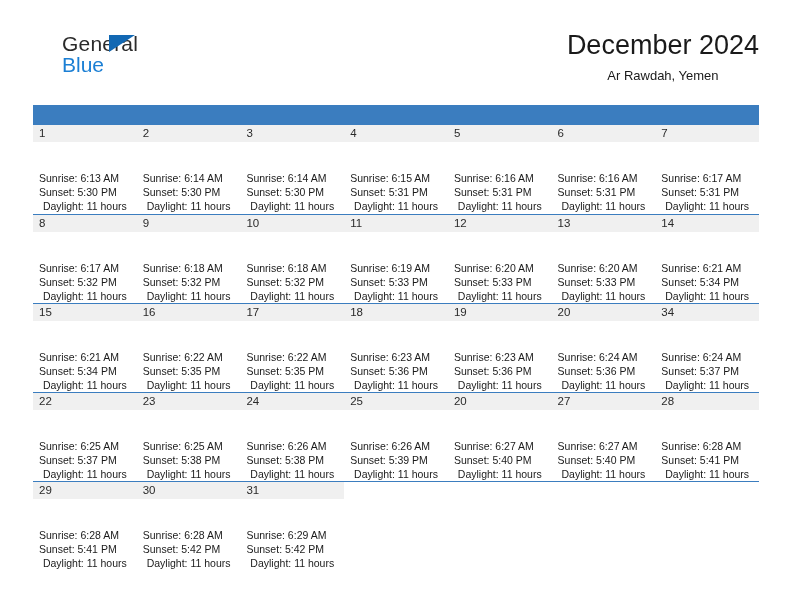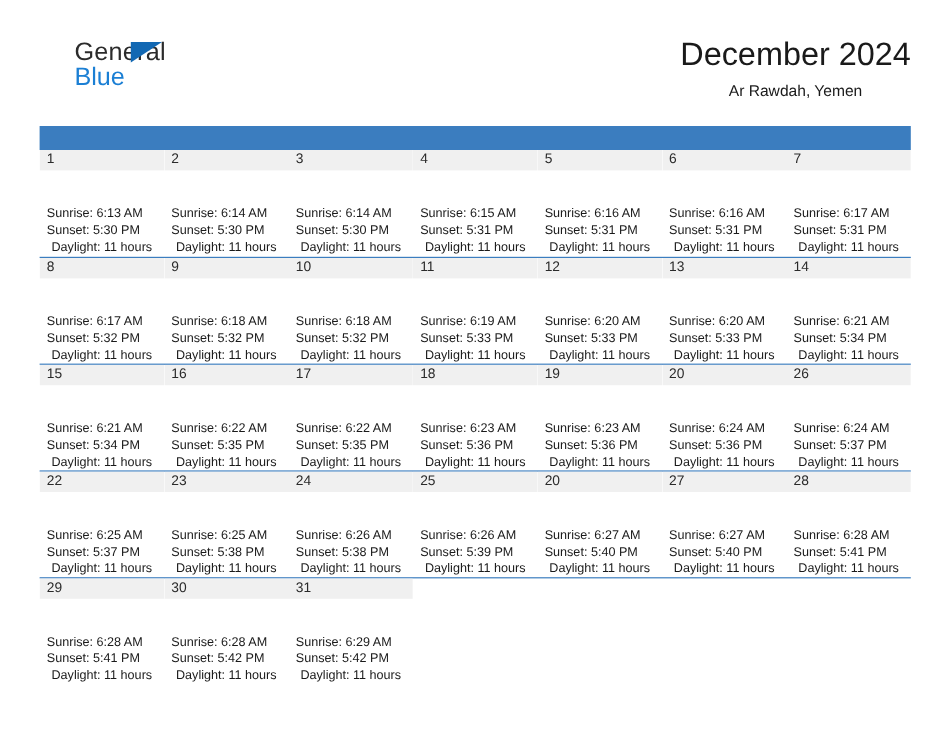--- a/index.html
+++ b/index.html
@@ -380,21 +380,21 @@
               <div class="daynum">20</div>
             </div>
             <div class="dayinfo">
               <div>Sunrise: 6:24 AM</div>
               <div>Sunset: 5:36 PM</div>
               <div class="daylight-line">Daylight: 11 hours and 12 minutes.</div>
             </div>
           </div>
           <div class="daycell filled">
             <div class="daynum-band">
-              <div class="daynum">26</div>
+              <div class="daynum">34</div>
             </div>
             <div class="dayinfo">
               <div>Sunrise: 6:24 AM</div>
               <div>Sunset: 5:37 PM</div>
               <div class="daylight-line">Daylight: 11 hours and 12 minutes.</div>
             </div>
           </div>
         </div>
         <div class="week">
           <div class="daycell filled">

